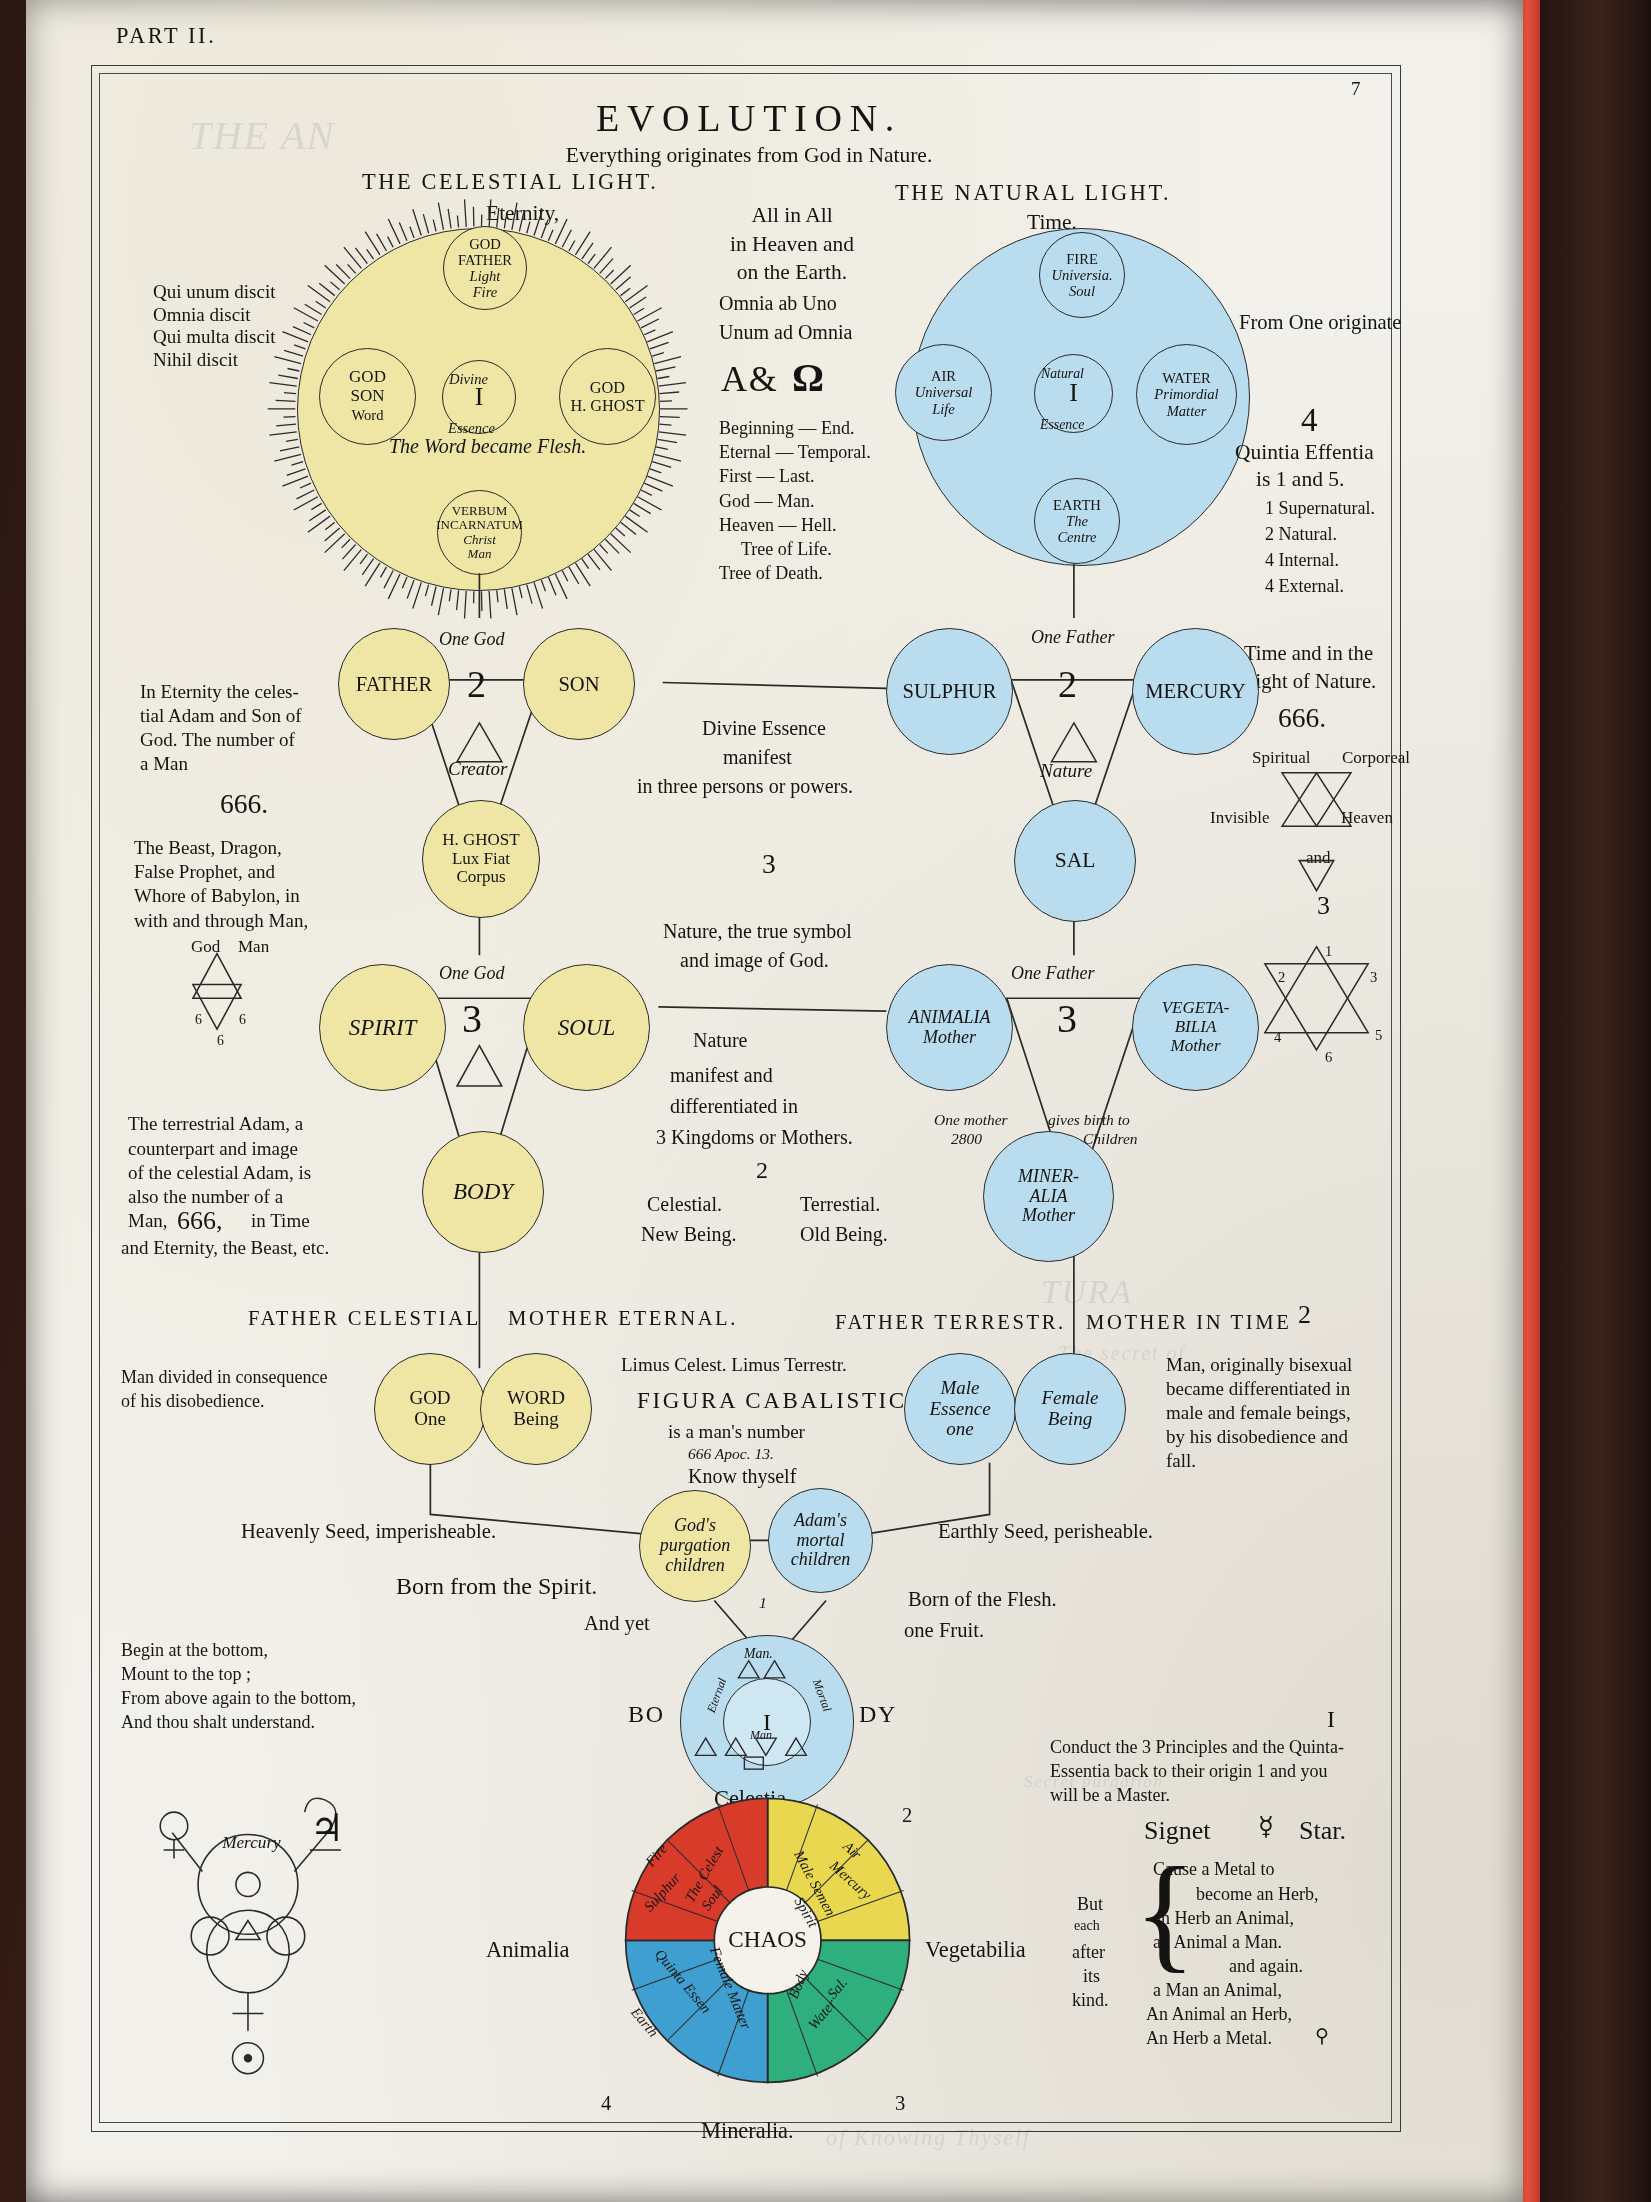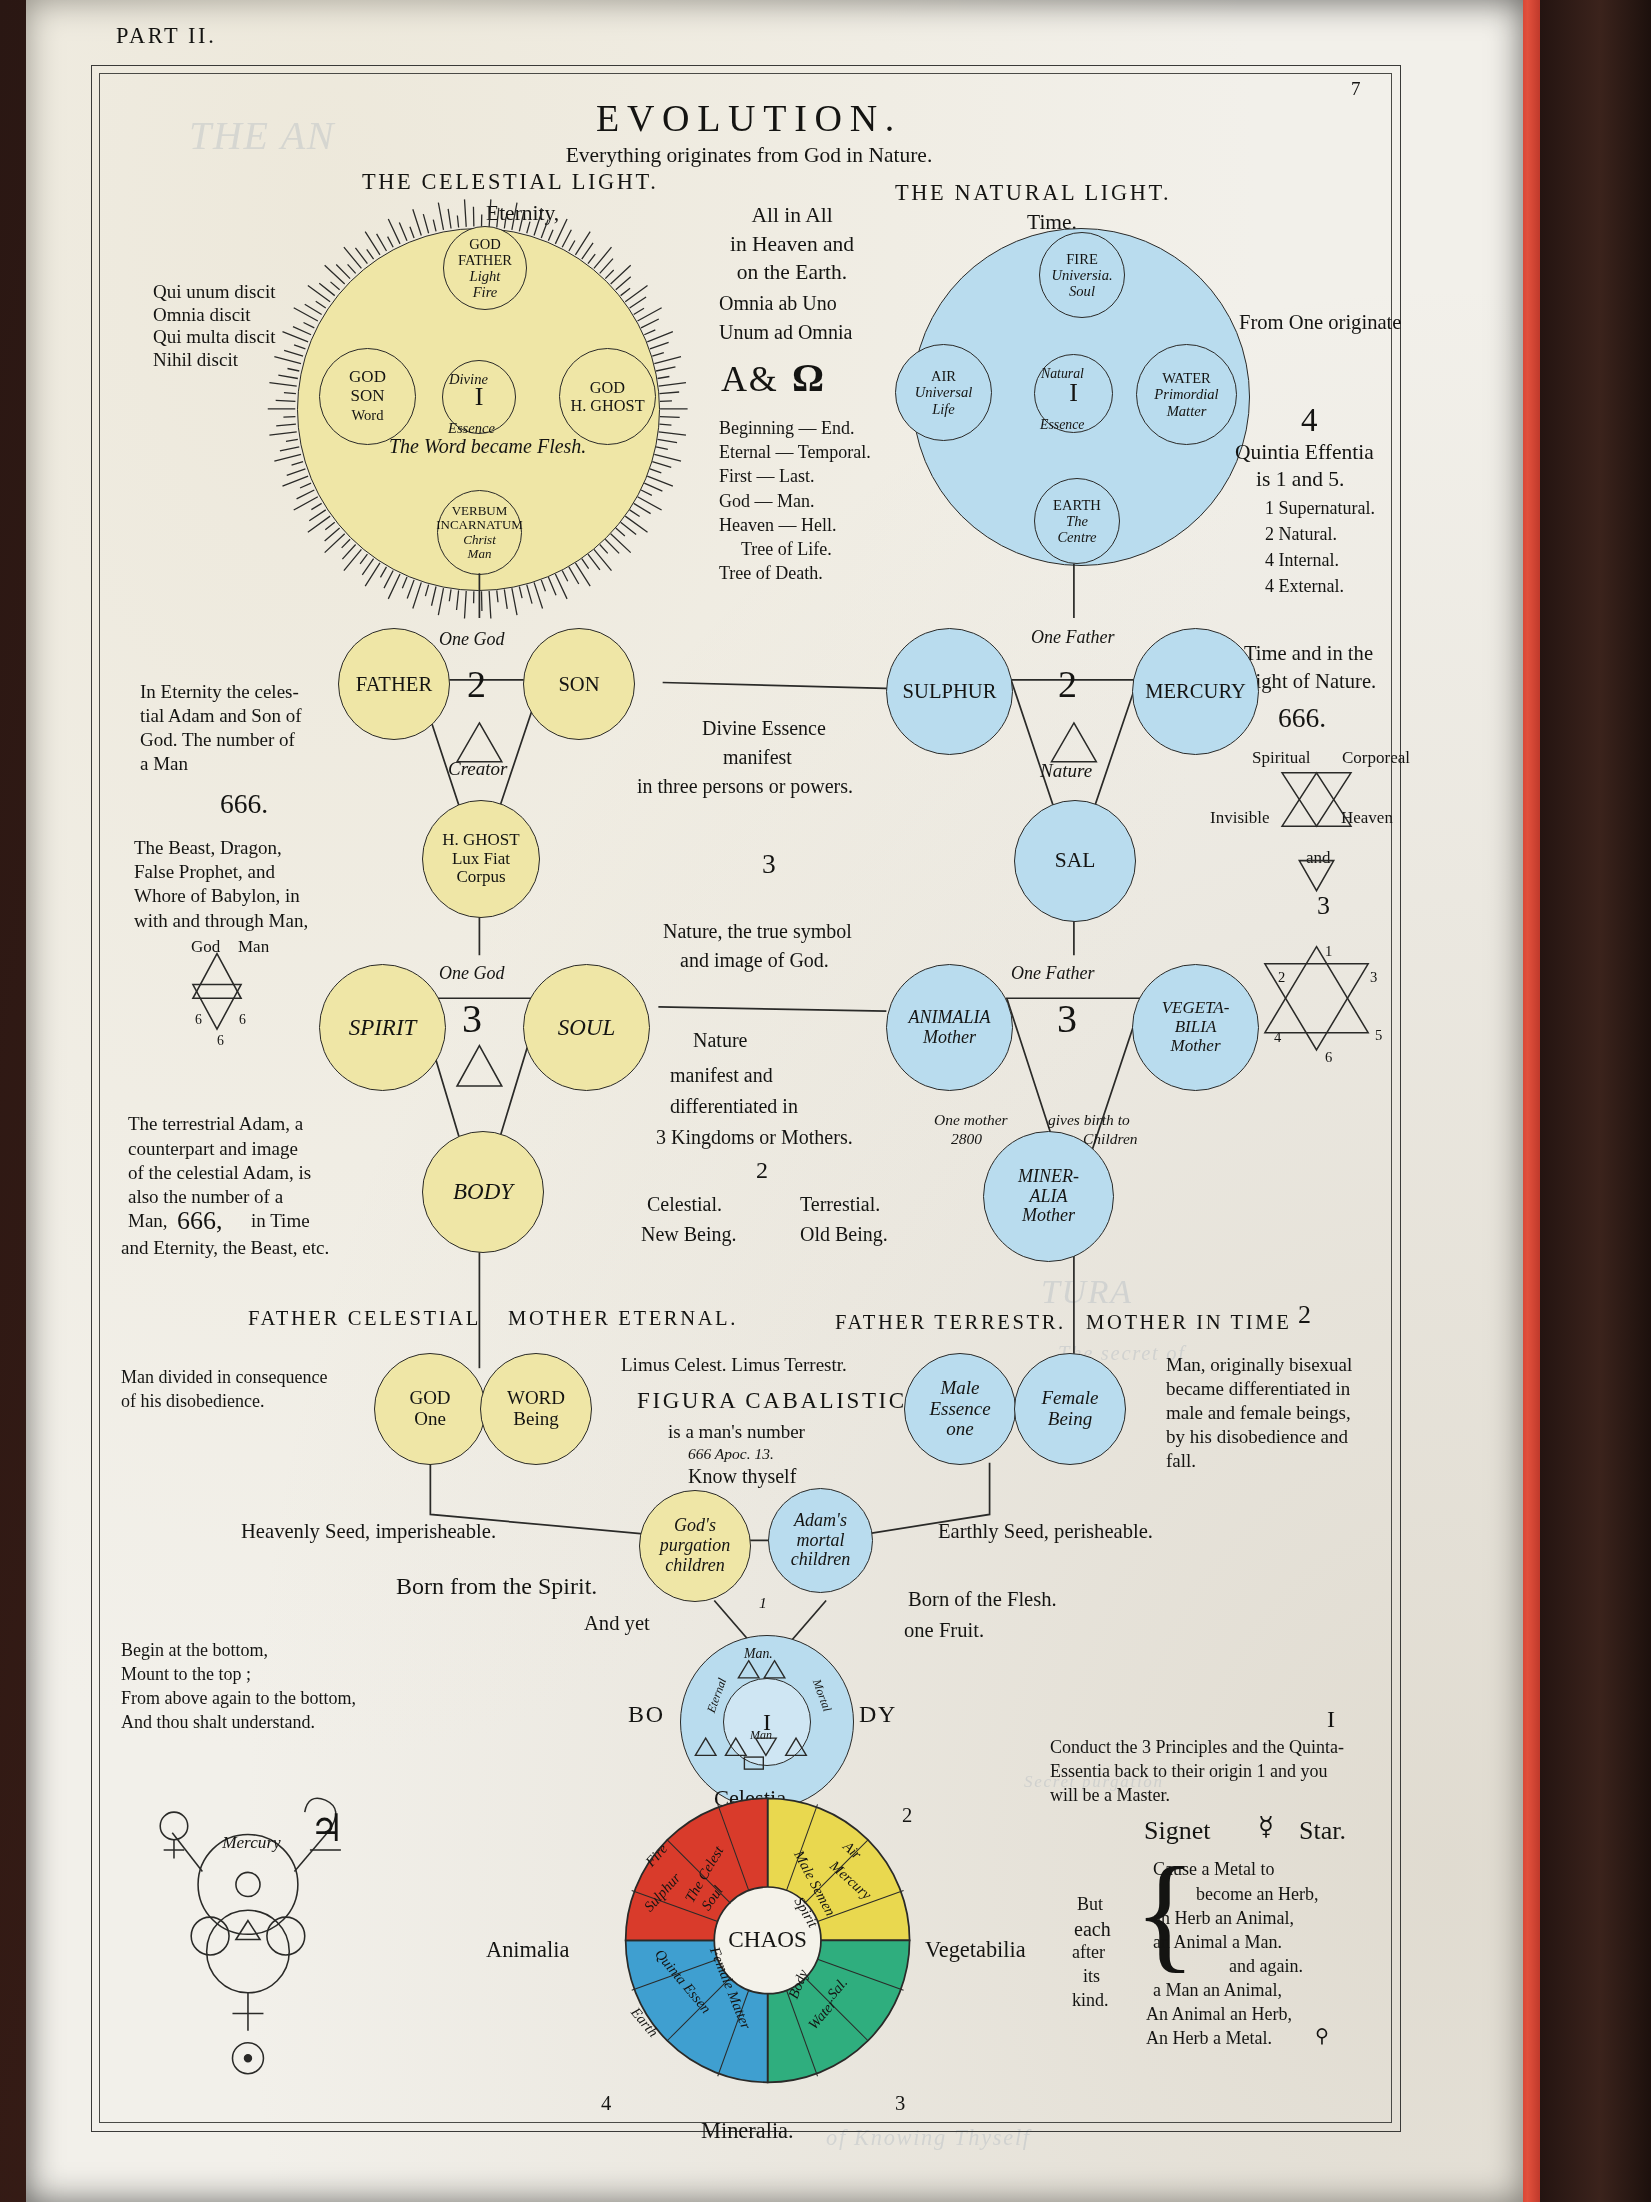--- a/index.html
+++ b/index.html
@@ -492,21 +492,21 @@
 
   <div class="t" style="left:1024px;top:1736px;font-size:18px;">Conduct the 3 Principles and the Quinta-</div>
   <div class="t" style="left:1024px;top:1760px;font-size:18px;">Essentia back to their origin 1 and you</div>
   <div class="t" style="left:1024px;top:1784px;font-size:18px;">will be a Master.</div>
   <div class="t" style="left:1301px;top:1704px;font-size:24px;">I</div>
   <div class="t" style="left:1118px;top:1815px;font-size:26px;">Signet</div>
   <div class="t" style="left:1273px;top:1815px;font-size:26px;">Star.</div>
   <div class="t" style="left:1232px;top:1811px;font-size:26px;">☿</div>
 
   <div class="t" style="left:1051px;top:1893px;font-size:18px;">But</div>
-  <div class="t" style="left:1048px;top:1917px;font-size:20px;text-align:center;">each</div>
+  <div class="t" style="left:1048px;top:1917px;font-size:14px;text-align:center;">each</div>
   <div class="t" style="left:1046px;top:1941px;font-size:18px;">after</div>
   <div class="t" style="left:1057px;top:1965px;font-size:18px;">its</div>
   <div class="t" style="left:1046px;top:1989px;font-size:18px;">kind.</div>
   <div class="t" style="left:1108px;top:1865px;font-size:129px;line-height:.75;">{</div>
 
   <div class="t" style="left:1127px;top:1858px;font-size:18px;">Cause a Metal to</div>
   <div class="t" style="left:1170px;top:1883px;font-size:18px;">become an Herb,</div>
   <div class="t" style="left:1127px;top:1907px;font-size:18px;">an Herb an Animal,</div>
   <div class="t" style="left:1127px;top:1931px;font-size:18px;">an Animal a Man.</div>
   <div class="t" style="left:1203px;top:1955px;font-size:18px;">and again.</div>

